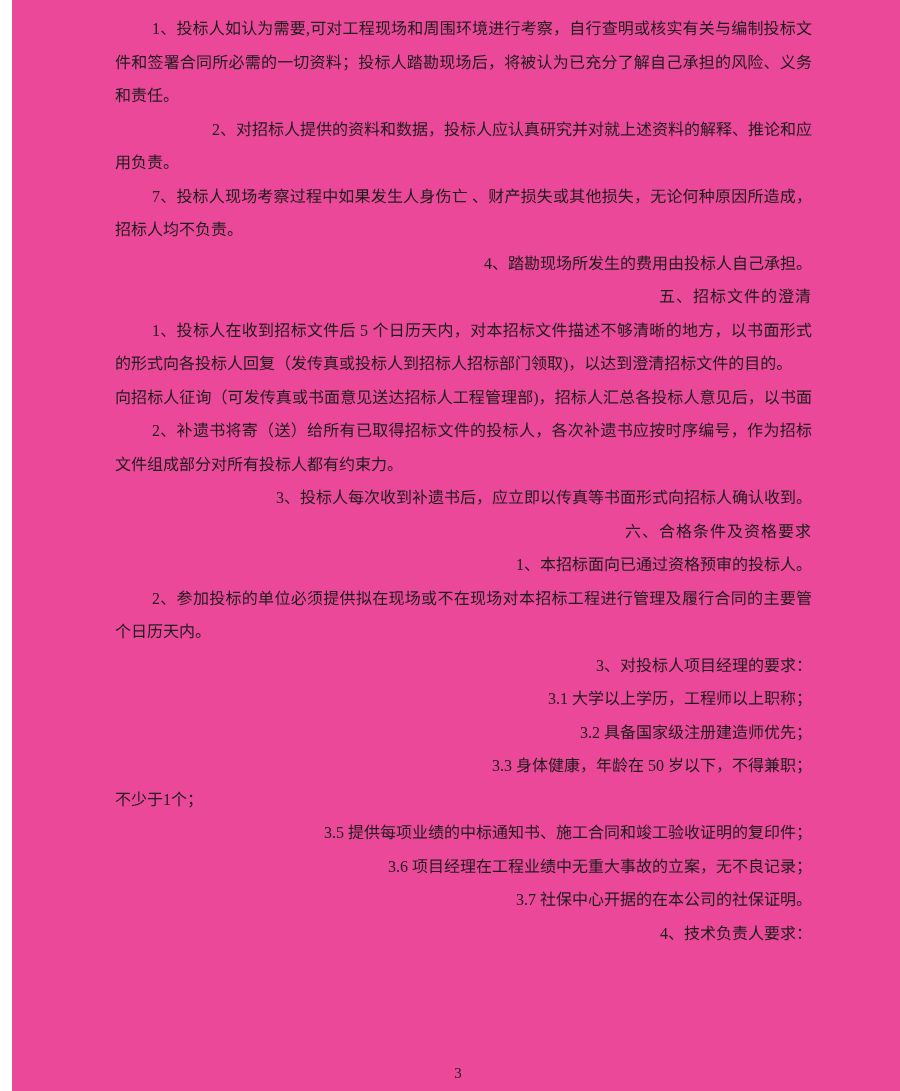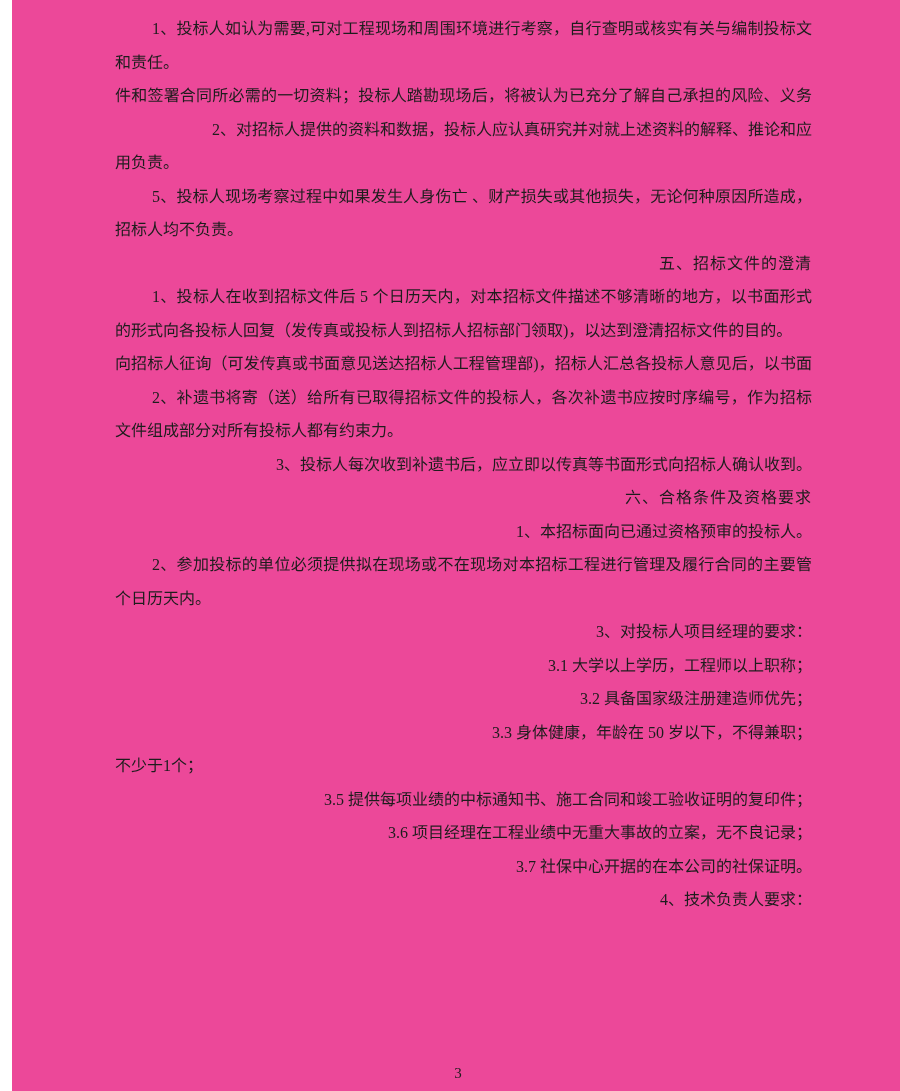--- a/index.html
+++ b/index.html
@@ -55,26 +55,27 @@
     line-height: 22px;
     color: #1d1d1d;
   }
 </style>
 </head>
 <body>
 
 <div class="page">
   <div class="content">
     <div class="ln indent just">1、投标人如认为需要,可对工程现场和周围环境进行考察，自行查明或核实有关与编制投标文</div>
+    <div class="ln just">件和签署合同所必需的一切资料；投标人踏勘现场后，将被认为已充分了解自己承担的风险、义务</div>
     <div class="ln">和责任。</div>
-    <div class="ln just">件和签署合同所必需的一切资料；投标人踏勘现场后，将被认为已充分了解自己承担的风险、义务</div>
     <div class="ln indent">2、对招标人提供的资料和数据，投标人应认真研究并对就上述资料的解释、推论和应</div>
     <div class="ln">用负责。</div>
-    <div class="ln indent just">5、投标人现场考察过程中如果发生人身伤亡 、财产损失或其他损失，无论何种原因所造成，</div>
+    <div class="ln indent just">7、投标人现场考察过程中如果发生人身伤亡 、财产损失或其他损失，无论何种原因所造成，</div>
     <div class="ln">招标人均不负责。</div>
+    <div class="ln indent">4、踏勘现场所发生的费用由投标人自己承担。</div>
     <div class="ln indent bold">五、招标文件的澄清</div>
     <div class="ln indent just">1、投标人在收到招标文件后 5 个日历天内，对本招标文件描述不够清晰的地方，以书面形式</div>
     <div class="ln">的形式向各投标人回复（发传真或投标人到招标人招标部门领取)，以达到澄清招标文件的目的。</div>
     <div class="ln just">向招标人征询（可发传真或书面意见送达招标人工程管理部)，招标人汇总各投标人意见后，以书面</div>
     <div class="ln indent just">2、补遗书将寄（送）给所有已取得招标文件的投标人，各次补遗书应按时序编号，作为招标</div>
     <div class="ln">文件组成部分对所有投标人都有约束力。</div>
     <div class="ln indent">3、投标人每次收到补遗书后，应立即以传真等书面形式向招标人确认收到。</div>
     <div class="ln indent bold">六、合格条件及资格要求</div>
     <div class="ln indent">1、本招标面向已通过资格预审的投标人。</div>
     <div class="ln indent just">2、参加投标的单位必须提供拟在现场或不在现场对本招标工程进行管理及履行合同的主要管</div>

